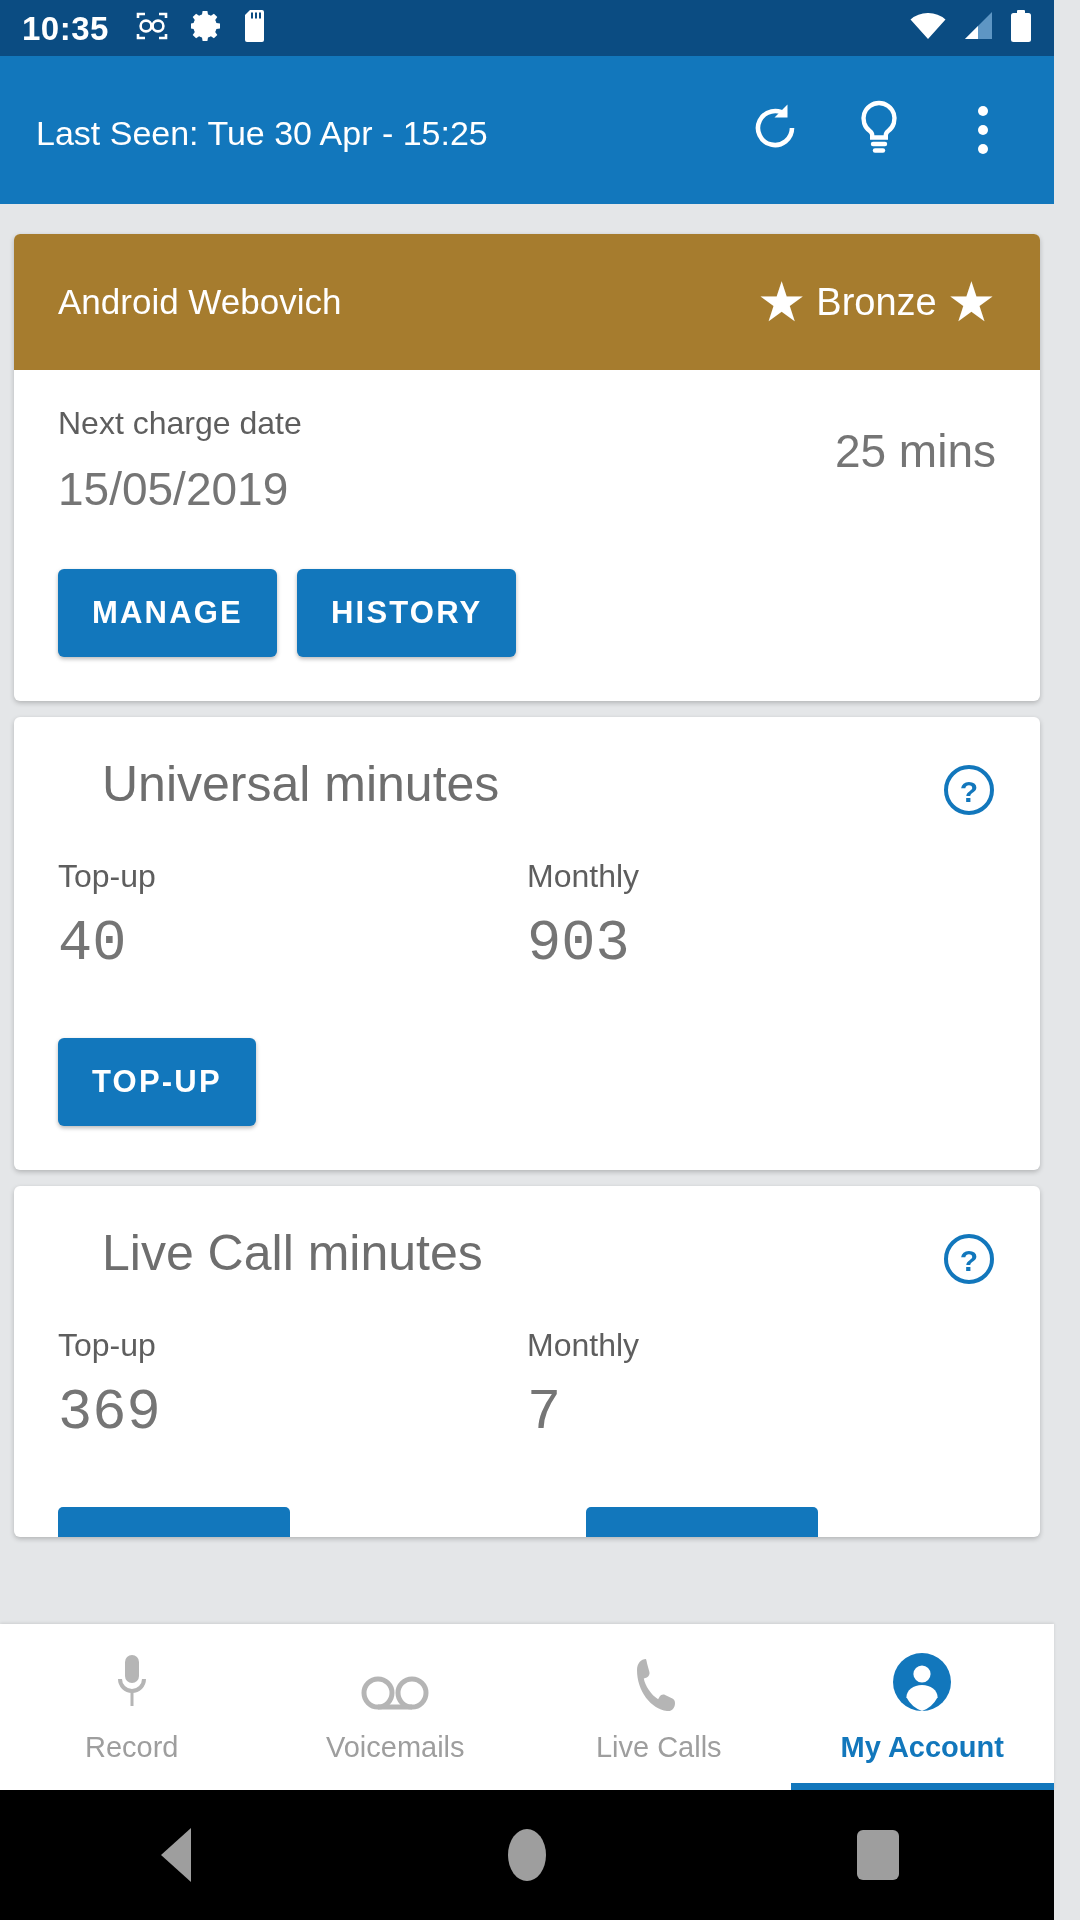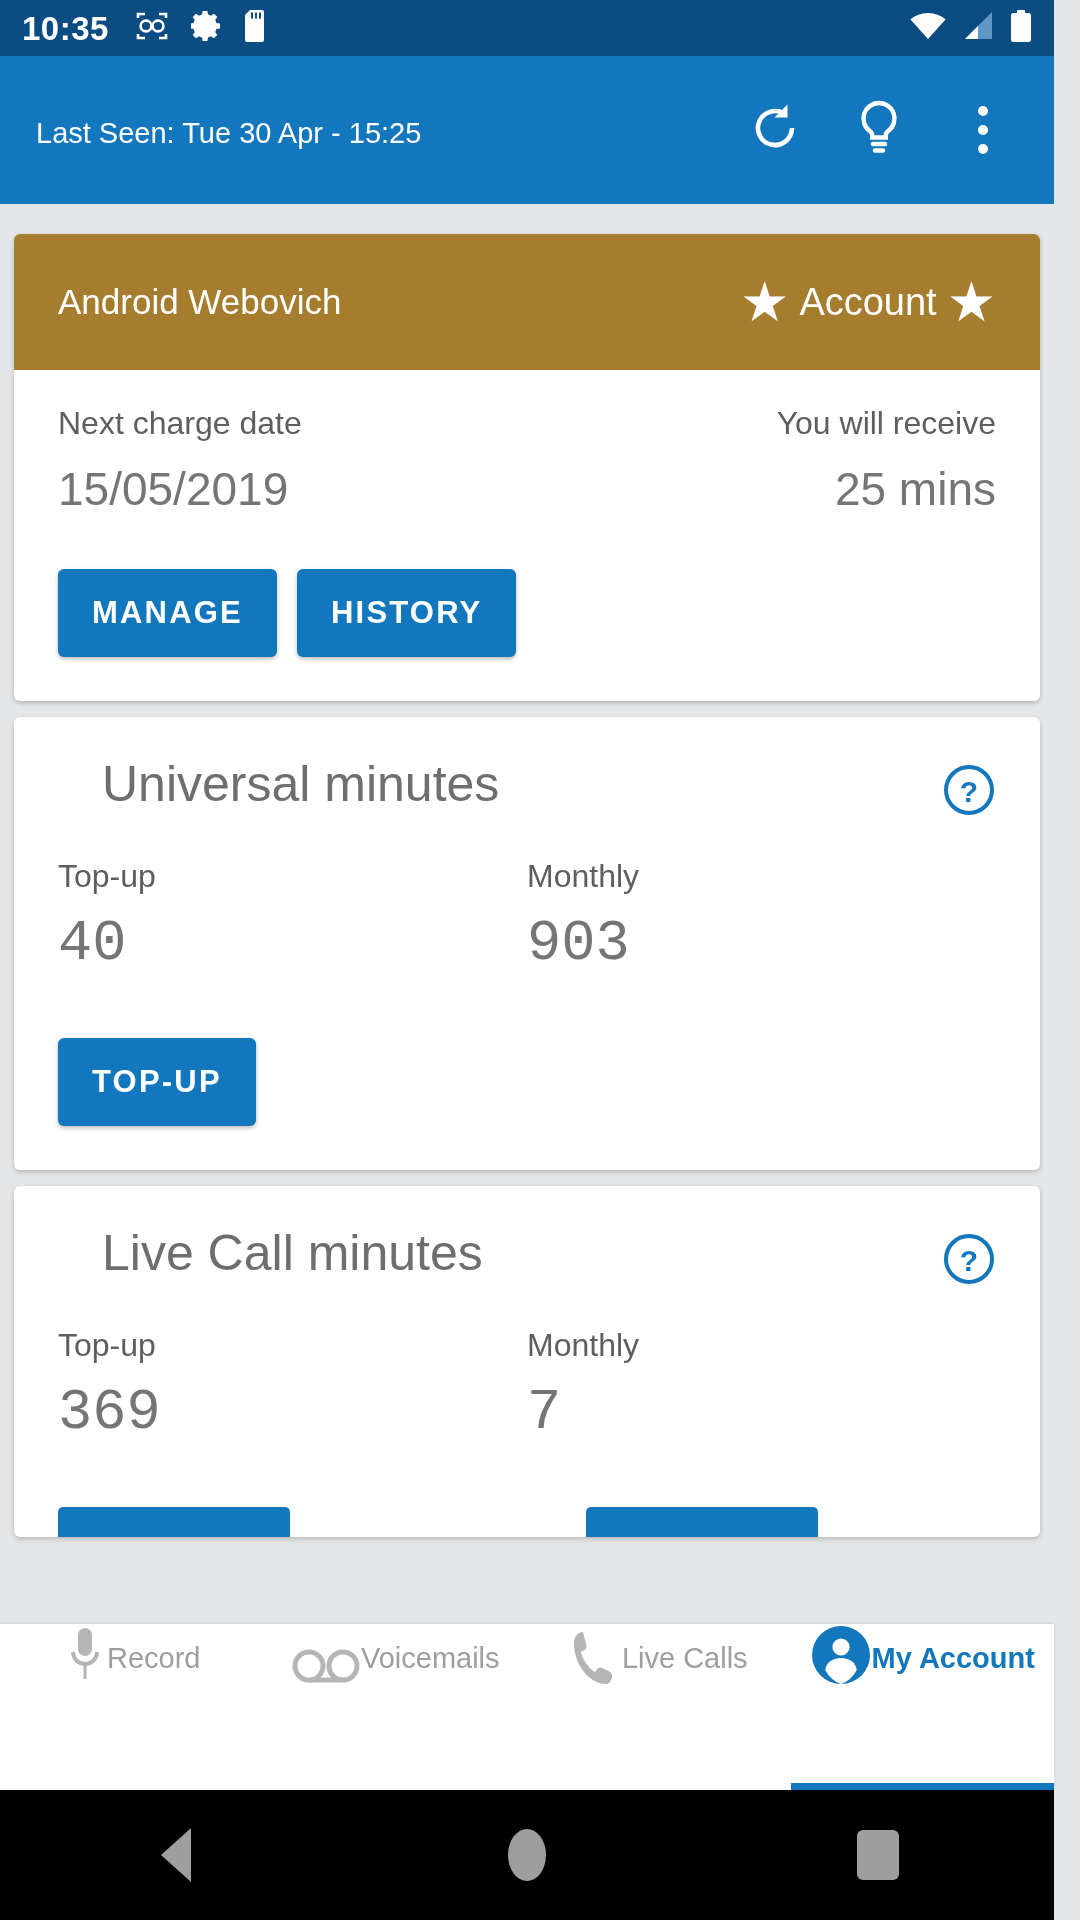--- a/index.html
+++ b/index.html
@@ -21,21 +21,21 @@
   .sb-right { margin-left:auto; display:flex; align-items:center; gap:16px; }
   .sb-ic { display:block; }
 
   
   .appbar {
     height:148px; background:#1277BC; color:#fff;
     display:flex; align-items:center; padding:0 36px;
   }
   .appbar-texts { display:flex; flex-direction:column; justify-content:center; }
   .app-title { font-size:44px; font-weight:400; line-height:1.16; letter-spacing:.2px; }
-  .app-sub { font-size:29px; font-weight:400; line-height:1.25; margin-top:6px;text-align:center; }
+  .app-sub { font-size:34px; font-weight:400; line-height:1.25; margin-top:6px;text-align:center; }
   .appbar-actions { margin-left:auto; display:flex; align-items:center; gap:46px; padding-right:6px; }
   .act { width:58px; height:58px; display:flex; align-items:center; justify-content:center; }
   .dots { display:flex; flex-direction:column; gap:9px; align-items:center; }
   .dots i { width:10px; height:10px; border-radius:50%; background:#fff; display:block; }
 
   
   .content { position:absolute; top:204px; left:0; right:0; bottom:168px; overflow:hidden; }
 
   .card {
     background:#fff; margin:16px 14px 0 14px; border-radius:6px;
@@ -78,21 +78,21 @@
 
   
   .clipped-row { display:flex; gap:296px; padding:62px 0 0 0; }
   .clipped-btn { width:232px; height:30px; background:#1277BC; border-radius:5px 5px 0 0; }
 
   
   .tabbar {
     position:absolute; left:0; right:0; bottom:130px; height:166px;
     background:#fff; display:flex; box-shadow:0 -1px 3px rgba(0,0,0,.10);
   }
-  .tab { flex:1; display:flex; flex-direction:row; align-items:flex-start; justify-content:center; position:relative; }
+  .tab { flex:1; display:flex; flex-direction:column; align-items:center; justify-content:center; position:relative; }
   .tab .ic { height:62px; display:flex; align-items:flex-end; justify-content:center; }
   .tab .tl { font-size:29px; margin-top:18px; color:#9E9E9E; }
   .tab.active .tl { color:#1277BC; font-weight:700; }
   .tab.active::after {
     content:""; position:absolute; left:0; right:0; bottom:0; height:7px; background:#1277BC;
   }
 
   
   .navbar {
     position:absolute; left:0; right:0; bottom:0; height:130px; background:#000;
@@ -190,32 +190,31 @@
     </div>
   </div>
 
   <div class="content">
 
     <div class="card first">
       <div class="bronze-head">
         <div class="bronze-name">Android Webovich</div>
         <div class="bronze-tier">
           <span class="star">★</span>
-          <span class="label">Account</span>
+          <span class="label">Bronze</span>
           <span class="star">★</span>
         </div>
       </div>
       <div class="plan-body">
         <div class="plan-row">
           <div class="plan-col">
             <div class="lbl">Next charge date</div>
             <div class="big">15/05/2019</div>
           </div>
           <div class="plan-col right">
-            <div class="lbl">You will receive</div>
             <div class="big">25 mins</div>
           </div>
         </div>
         <div class="btn-row">
           <button class="btn">MANAGE</button>
           <button class="btn">HISTORY</button>
         </div>
       </div>
     </div>
 

